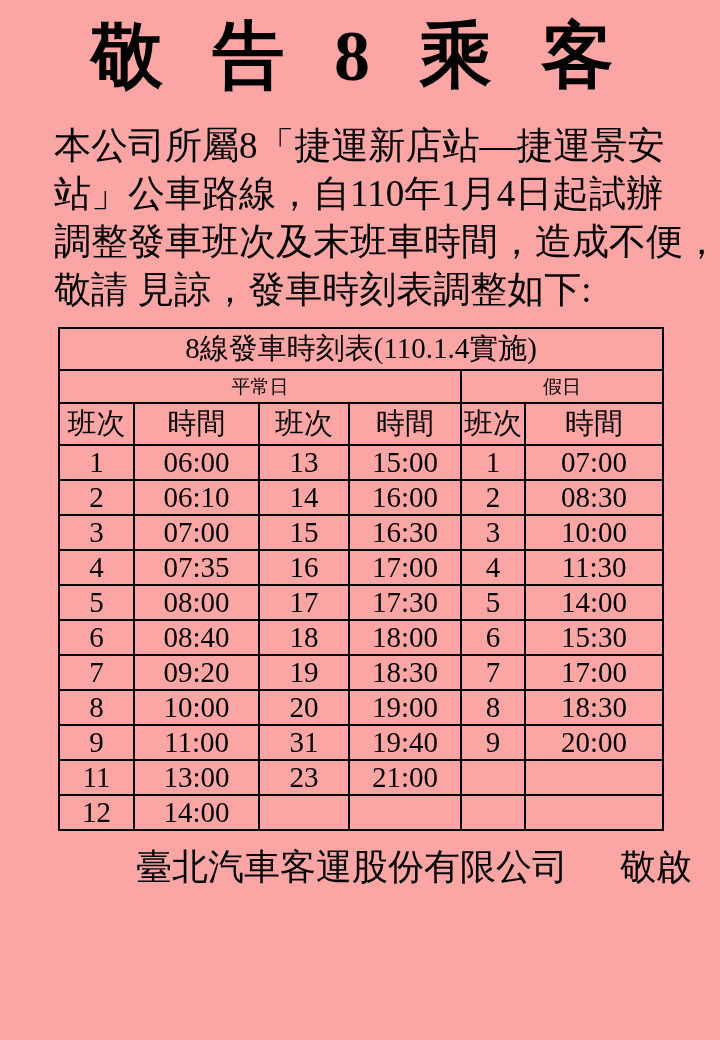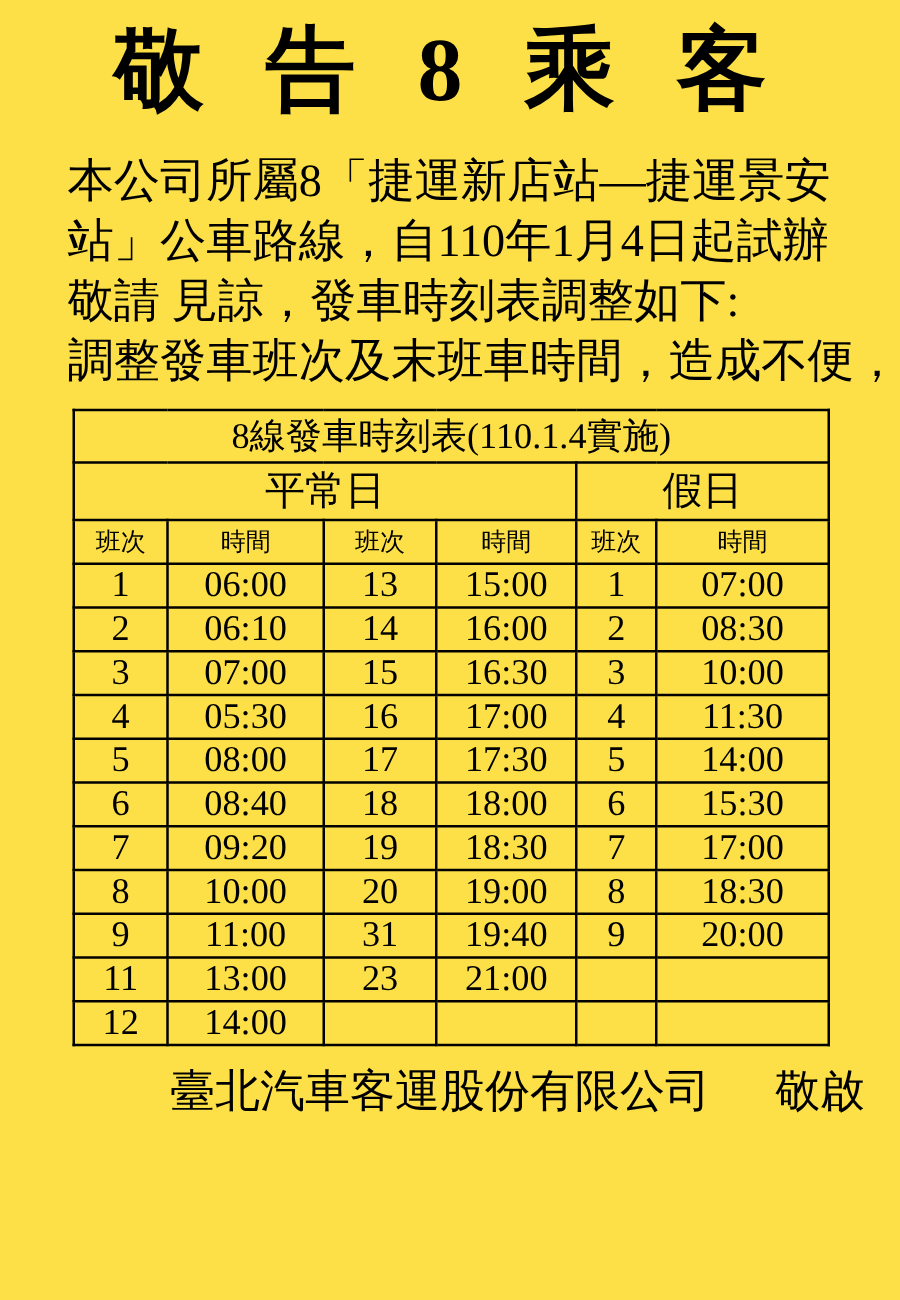--- a/index.html
+++ b/index.html
@@ -6,21 +6,21 @@
     margin: 0;
     padding: 0;
     background: #ffffff;
     color: #000000;
     font-family: "Liberation Serif", "DejaVu Serif", serif;
   }
   .page {
     position: relative;
     width: 720px;
     height: 1040px;
-    background: #fde047;
+    background: #fca5a5;
     overflow: hidden;
   }
   .poster-title {
     margin-top: 10px;
     text-align: center;
     font-size: 72px;
     font-weight: bold;
     letter-spacing: 0.22em;
     line-height: 92px;
     white-space: pre;
@@ -40,22 +40,22 @@
   }
   table.timetable td, table.timetable th {
     border: 2px solid #000;
     text-align: center;
     vertical-align: middle;
     padding: 0;
     font-weight: normal;
     overflow: hidden;
   }
   tr.tt-title-row td { font-size: 29px; height: 30px; }
-  tr.tt-day-row td   { font-size: 32px; height: 31px; }
-  tr.tt-colhead-row td { font-size: 20px; height: 33px; }
+  tr.tt-day-row td   { font-size: 19px; height: 31px; }
+  tr.tt-colhead-row td { font-size: 29px; height: 33px; }
   tbody.tt-body td { font-size: 29px; height: 30px; }
   .contacts {
     margin: 24px 10px 0 46px;
     font-size: 37px;
     line-height: 53px;
   }
   .signature {
     margin: 14px 28px 0 0;
     text-align: right;
     font-size: 36px;
@@ -66,22 +66,22 @@
 </head>
 <body>
 
 <div class="page">
 
   <div class="poster-title">敬 告 8 乘 客</div>
 
   <div class="notice-body">
     <div class="notice-line">本公司所屬8「捷運新店站—捷運景安</div>
     <div class="notice-line">站」公車路線，自110年1月4日起試辦</div>
+    <div class="notice-line">調整發車班次及末班車時間，造成不便，</div>
     <div class="notice-line">敬請 見諒，發車時刻表調整如下:</div>
-    <div class="notice-line">調整發車班次及末班車時間，造成不便，</div>
   </div>
 
   <table class="timetable">
     <colgroup>
       <col style="width:75px">
       <col style="width:125px">
       <col style="width:90px">
       <col style="width:112px">
       <col style="width:64px">
       <col style="width:138px">
@@ -123,21 +123,21 @@
         <tr>
           <td>3</td>
           <td>07:00</td>
           <td>15</td>
           <td>16:30</td>
           <td>3</td>
           <td>10:00</td>
         </tr>
         <tr>
           <td>4</td>
-          <td>05:30</td>
+          <td>07:35</td>
           <td>16</td>
           <td>17:00</td>
           <td>4</td>
           <td>11:30</td>
         </tr>
         <tr>
           <td>5</td>
           <td>08:00</td>
           <td>17</td>
           <td>17:30</td>

